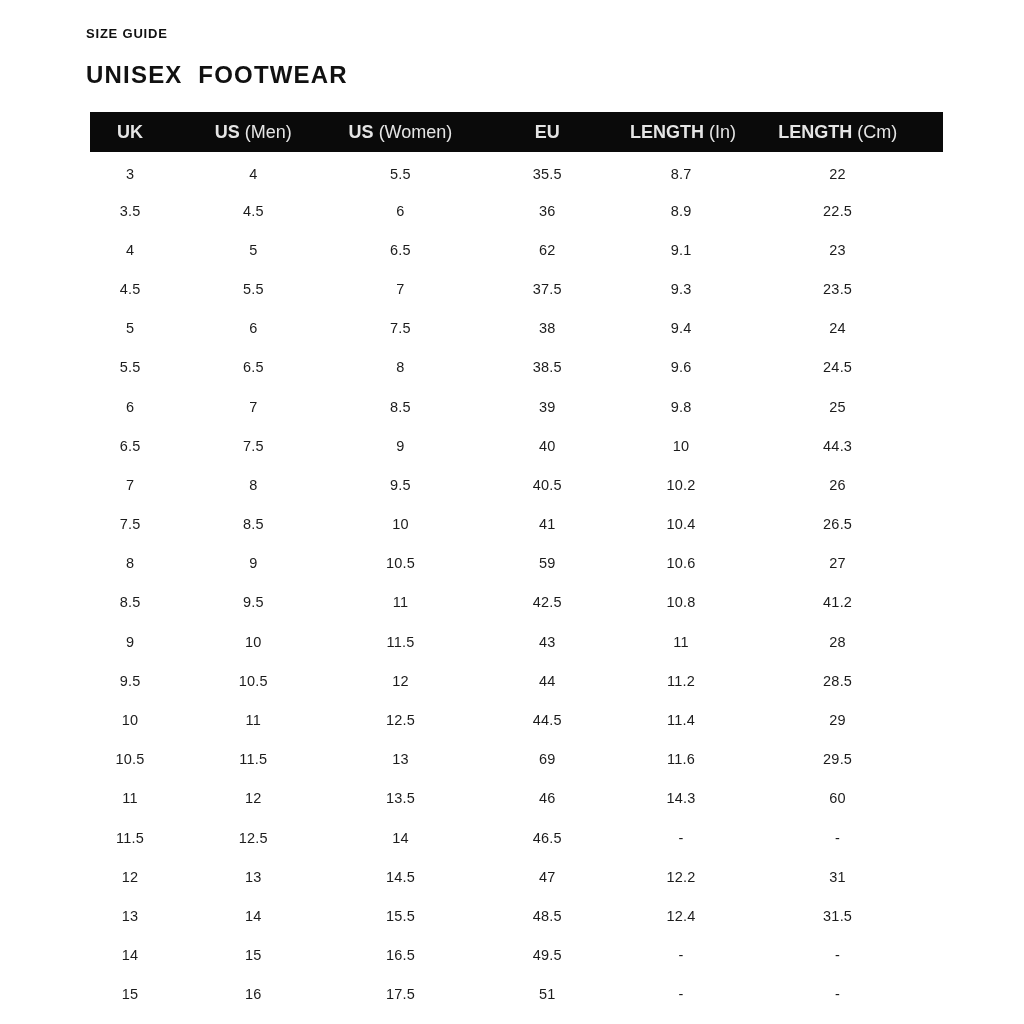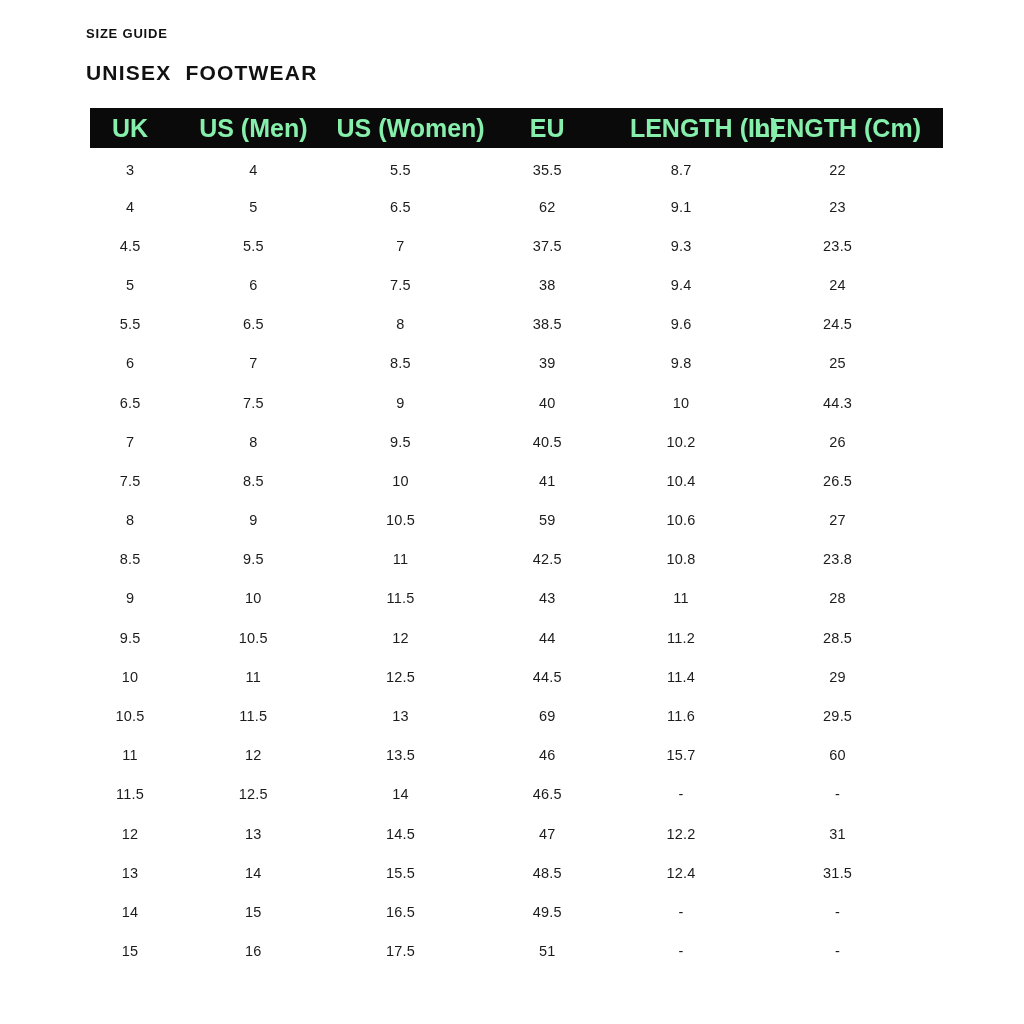--- a/index.html
+++ b/index.html
@@ -16,49 +16,49 @@
     padding: 26px 7px 0 86px;
   }
   .eyebrow {
     font-size: 13px;
     font-weight: 700;
     letter-spacing: 0.8px;
     color: #111111;
   }
   .page-title {
     margin-top: 20px;
-    font-size: 21px;
+    font-size: 24px;
     font-weight: 700;
     letter-spacing: 1.2px;
     color: #111111;
     white-space: pre; 
   }
   table.size-table {
     border-collapse: separate;
     border-spacing: 0;
     table-layout: fixed;
     width: 853px;
     margin-top: 23px;
     margin-left: 4px;
   }
   thead tr {
     height: 40px;
   }
   thead th {
     background: #0a0a0a;
-    color: #86efac;
-    font-size: 25px;
+    color: #e5e5e5;
+    font-size: 18px;
     font-weight: 400;
     text-align: center;
     vertical-align: middle;
     white-space: nowrap;
     padding: 0;
   }
   thead th .hdr-bold { font-weight: 700; }
-  thead th .hdr-rest { font-weight: 700; }
+  thead th .hdr-rest { font-weight: 400; }
   tbody tr { height: 39.18px; }
   tbody tr:first-child td { padding-top: 4px; }
   tbody td {
     font-size: 14.5px;
     font-weight: 400;
     color: #1c1c1c;
     text-align: center;
     vertical-align: middle;
     letter-spacing: 0.2px;
   }
@@ -106,20 +106,28 @@
     <tbody>
         <tr>
           <td>3</td>
           <td>4</td>
           <td>5.5</td>
           <td>35.5</td>
           <td>8.7</td>
           <td>22</td>
         </tr>
         <tr>
+          <td>3.5</td>
+          <td>4.5</td>
+          <td>6</td>
+          <td>36</td>
+          <td>8.9</td>
+          <td>22.5</td>
+        </tr>
+        <tr>
           <td>4</td>
           <td>5</td>
           <td>6.5</td>
           <td>62</td>
           <td>9.1</td>
           <td>23</td>
         </tr>
         <tr>
           <td>4.5</td>
           <td>5.5</td>
@@ -183,21 +191,21 @@
           <td>59</td>
           <td>10.6</td>
           <td>27</td>
         </tr>
         <tr>
           <td>8.5</td>
           <td>9.5</td>
           <td>11</td>
           <td>42.5</td>
           <td>10.8</td>
-          <td>23.8</td>
+          <td>41.2</td>
         </tr>
         <tr>
           <td>9</td>
           <td>10</td>
           <td>11.5</td>
           <td>43</td>
           <td>11</td>
           <td>28</td>
         </tr>
         <tr>
@@ -222,21 +230,21 @@
           <td>13</td>
           <td>69</td>
           <td>11.6</td>
           <td>29.5</td>
         </tr>
         <tr>
           <td>11</td>
           <td>12</td>
           <td>13.5</td>
           <td>46</td>
-          <td>15.7</td>
+          <td>14.3</td>
           <td>60</td>
         </tr>
         <tr>
           <td>11.5</td>
           <td>12.5</td>
           <td>14</td>
           <td>46.5</td>
           <td>-</td>
           <td>-</td>
         </tr>

